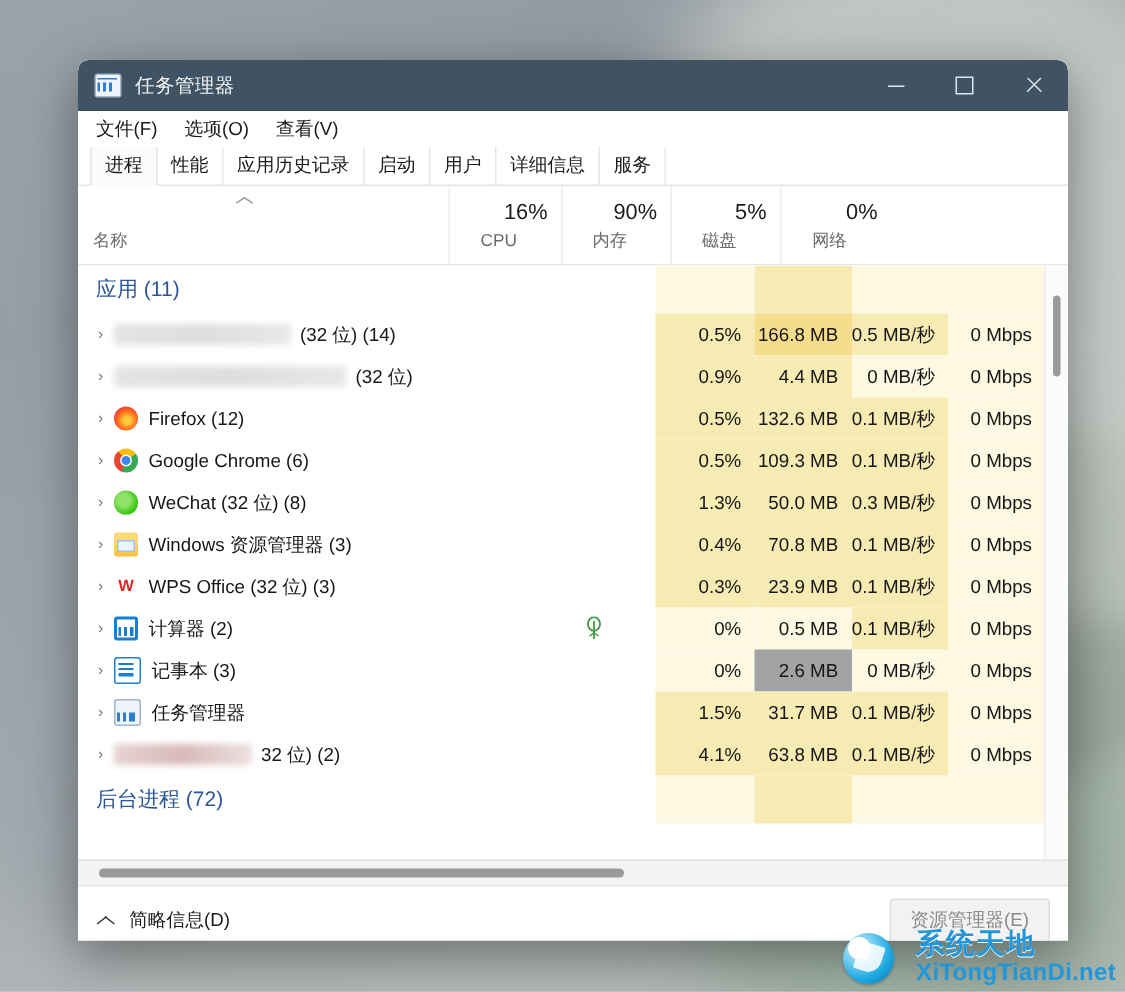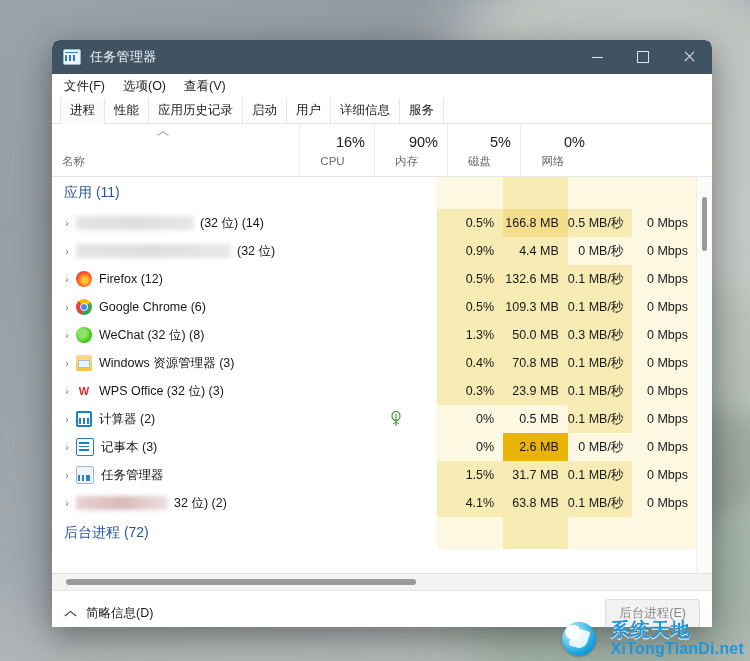--- a/index.html
+++ b/index.html
@@ -351,21 +351,21 @@
         <div class="row">
           <div class="cell-name">
             <span class="chev">›</span>
             <span class="appicon" style="background: rgb(255, 255, 255); border: 1px solid rgb(27, 127, 209);">
               <span style="position: absolute; left: 2px; top: 3px; width: 10px; height: 9px; background: linear-gradient(rgb(27, 127, 209) 0px, rgb(27, 127, 209) 1.5px, rgb(255, 255, 255) 1.5px, rgb(255, 255, 255) 3.5px, rgb(27, 127, 209) 3.5px, rgb(27, 127, 209) 5px, rgb(255, 255, 255) 5px, rgb(255, 255, 255) 7px, rgb(27, 127, 209) 7px, rgb(27, 127, 209) 8.5px);"></span>
             </span>
             <span class="nm">记事本 (3)</span>
           </div>
           <div class="cell-status"></div>
           <div class="cell-num cpu" style="background: rgb(253, 248, 226);">0%</div>
-          <div class="cell-num" style="background: #eab308;">2.6 MB</div>
+          <div class="cell-num" style="background: #a3a3a3;">2.6 MB</div>
           <div class="cell-num" style="background: rgb(253, 248, 226);">0 MB/秒</div>
           <div class="cell-num" style="background: rgb(253, 248, 226);">0 Mbps</div>
         </div>
         <div class="row">
           <div class="cell-name">
             <span class="chev">›</span>
             <span class="appicon" style="background: rgb(238, 244, 250); border: 1px solid rgb(159, 182, 204);">
               <span style="position: absolute; left: 1px; bottom: 2px; width: 12px; height: 6px; background: linear-gradient(90deg, rgb(47, 127, 209) 0px, rgb(47, 127, 209) 2px, transparent 2px, transparent 4px, rgb(47, 127, 209) 4px, rgb(47, 127, 209) 6px, transparent 6px, transparent 8px, rgb(47, 127, 209) 8px, rgb(47, 127, 209) 10px);"></span>
             </span>
             <span class="nm">任务管理器</span>
@@ -402,21 +402,21 @@
     </div>
   </div>
 
   <div class="hscroll">
     <div class="hthumb"></div>
   </div>
 
   <div class="footer">
     <span class="caret-up"></span>
     <span class="fewer">简略信息(D)</span>
-    <span class="endtask">后台进程(E)</span>
+    <span class="endtask">资源管理器(E)</span>
   </div>
 </div>
 
 <div class="wm">
   <div class="wm-globe"></div>
   <div class="wm-txt">
     <div class="wm-cn">系统天地</div>
     <div class="wm-en">XiTongTianDi.net</div>
   </div>
 </div>

